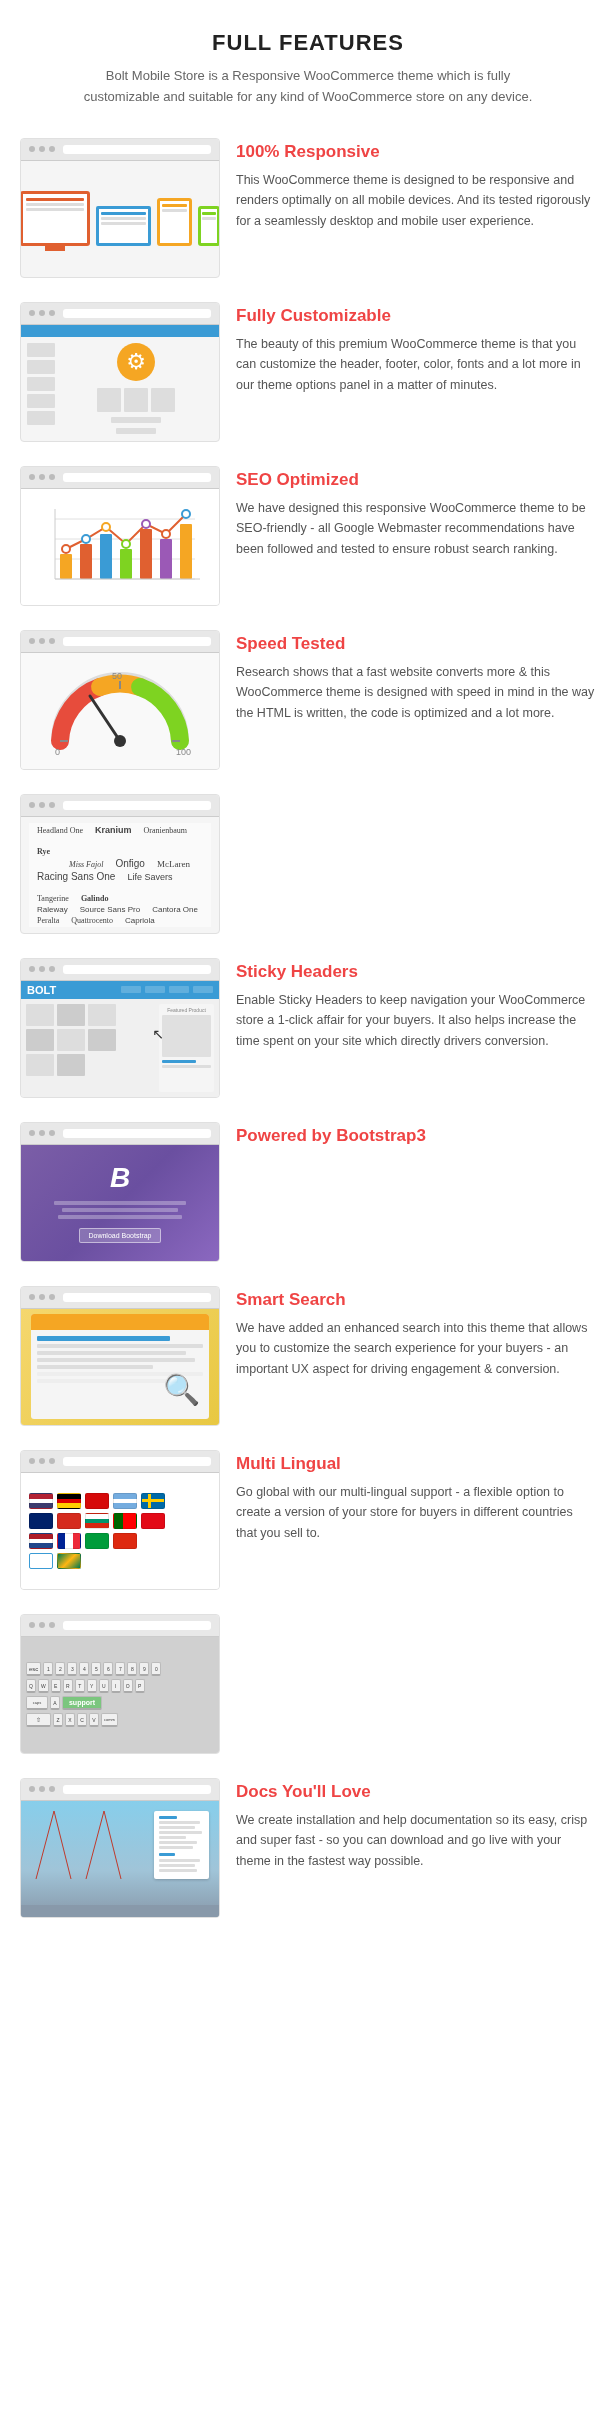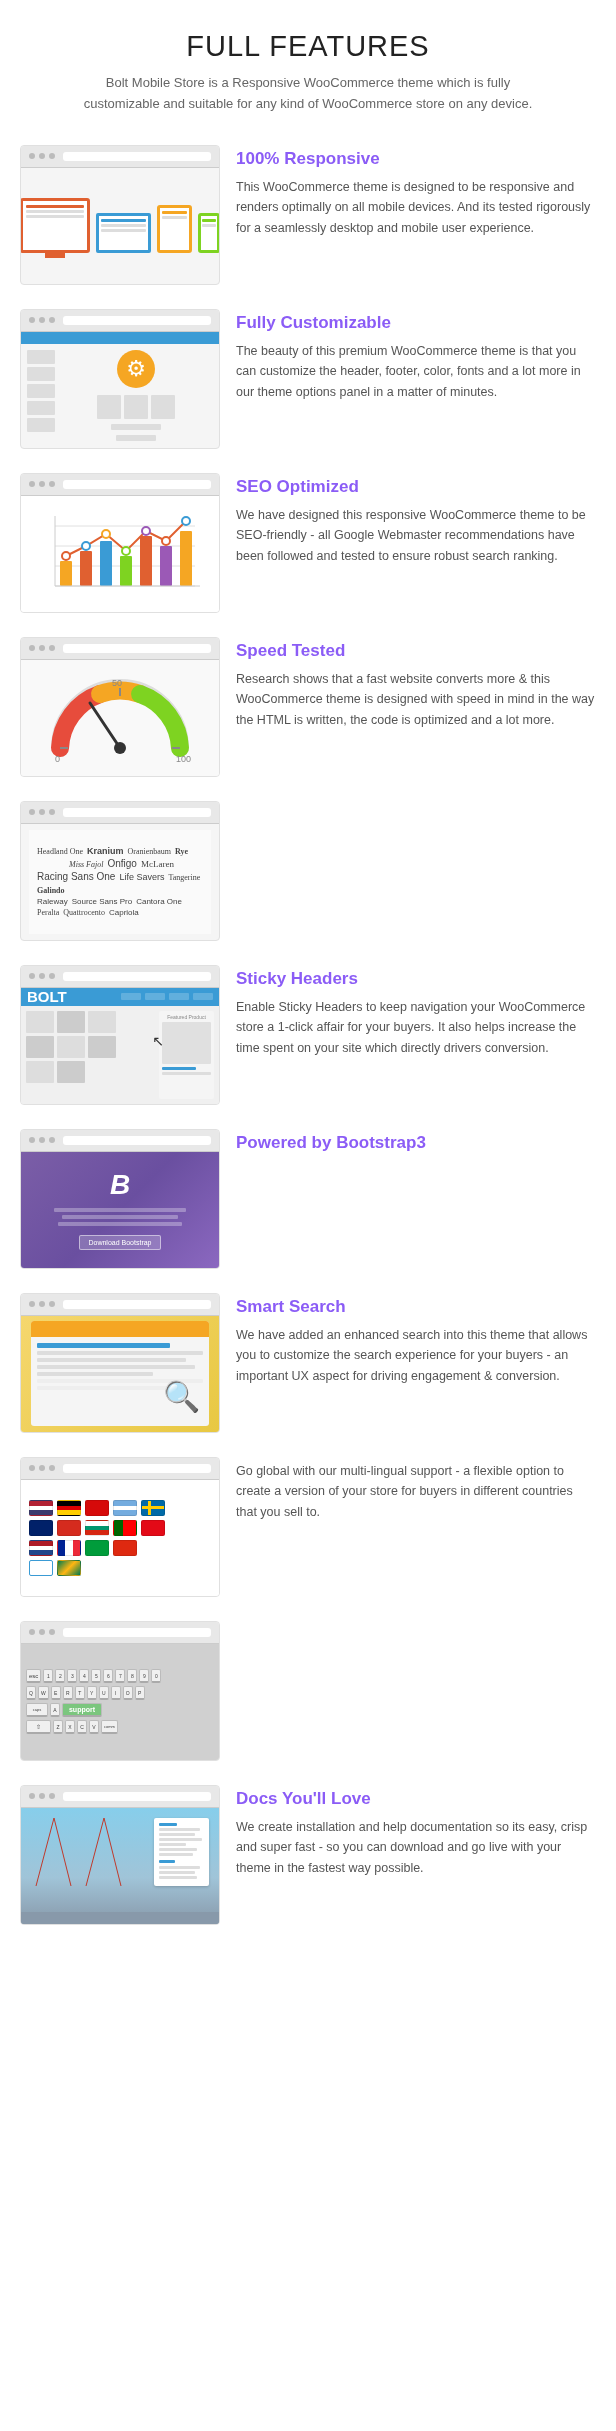--- a/index.html
+++ b/index.html
@@ -8,22 +8,22 @@
       background: #fff;
       width: 616px;
       color: #444;
     }
     .page-wrapper {
       width: 616px;
       padding: 30px 20px;
     }
     .main-title {
       text-align: center;
-      font-size: 29px;
-      font-weight: 400;
+      font-size: 22px;
+      font-weight: 700;
       color: #222;
       letter-spacing: 1px;
       margin-bottom: 10px;
     }
     .main-subtitle {
       text-align: center;
       font-size: 13px;
       color: #666;
       max-width: 460px;
       margin: 0 auto 30px auto;
@@ -76,21 +76,21 @@
       justify-content: center;
       overflow: hidden;
     }
     .feature-text {
       flex: 1;
       padding-top: 4px;
     }
     .feature-title {
       font-size: 17px;
       font-weight: 700;
-      color: #8b5cf6;
+      color: #ef4444;
       margin-bottom: 8px;
     }
     .feature-desc {
       font-size: 12.5px;
       color: #555;
       line-height: 1.65;
     }
 
     
     .responsive-scene {
@@ -205,21 +205,21 @@
       height: 100%;
       padding: 6px 8px;
       display: flex;
       flex-direction: column;
       justify-content: center;
       gap: 2px;
       background: #fafafa;
     }
     .font-row {
       display: flex;
-      gap: 4px;
+      gap: 12px;
       align-items: baseline;
       flex-wrap: wrap;
     }
     .font-tag {
       font-size: 8px;
       color: #444;
       white-space: nowrap;
     }
     .font-headland { font-family: Georgia, serif; font-size: 8px; }
     .font-kranium { font-family: Impact, sans-serif; font-size: 9px; font-weight: 700; }
@@ -244,21 +244,21 @@
     .sticky-nav {
       background: #3a9bd5;
       height: 18px;
       display: flex;
       align-items: center;
       padding: 0 6px;
       gap: 4px;
     }
     .sticky-logo {
       color: #fff;
-      font-size: 15px;
+      font-size: 11px;
       font-weight: 700;
     }
     .sticky-nav-items {
       display: flex;
       gap: 4px;
       margin-left: auto;
     }
     .sticky-nav-item {
       background: rgba(255,255,255,0.2);
       width: 20px; height: 7px;
@@ -778,20 +778,21 @@
           </div>
           <div style="display:flex;gap:4px;flex-wrap:wrap;">
 
             <div class="flag flag-il" style="border:1px solid #3a9bd5;"></div>
             <div class="flag flag-za"></div>
           </div>
         </div>
       </div>
     </div>
     <div class="feature-text">
+      <div class="feature-title">Multi Lingual</div>
       <p class="feature-desc">Go global with our multi-lingual support - a flexible option to create a version of your store for buyers in different countries that you sell to.</p>
     </div>
   </div>
 
   <div class="feature-row">
     <div class="feature-image">
       <div class="browser-chrome">
         <div class="browser-dot"></div>
         <div class="browser-dot"></div>
         <div class="browser-dot"></div>

